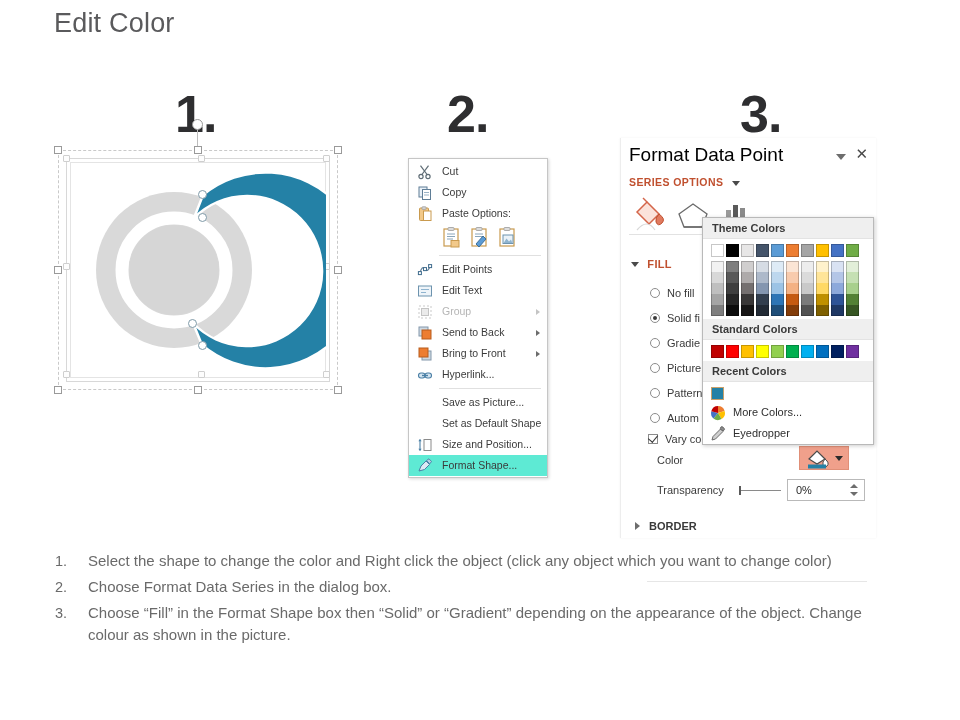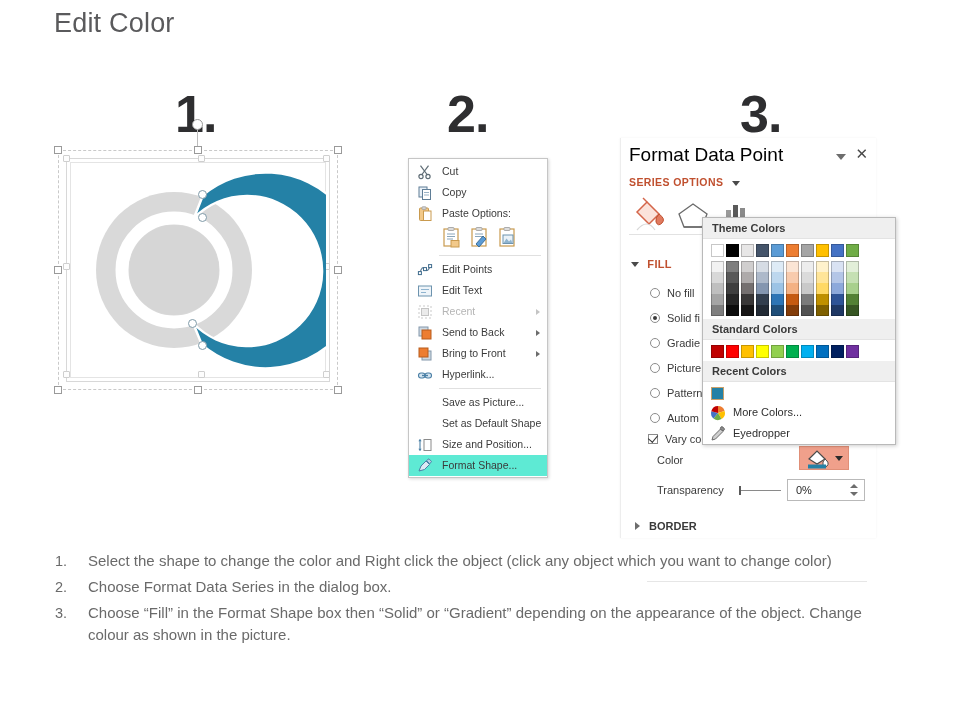--- a/index.html
+++ b/index.html
@@ -149,21 +149,21 @@
     border:1px solid #b9b9b9;background:#fff;box-sizing:border-box;
     font-size:11px;color:#2b2b2b;line-height:20px;padding-left:8px;
   }
   .spin .up,.spin .dn{position:absolute;right:6px;width:0;height:0;
     border-left:4px solid transparent;border-right:4px solid transparent;}
   .spin .up{top:4px;border-bottom:4px solid #6d6d6d;}
   .spin .dn{bottom:4px;border-top:4px solid #6d6d6d;}
 
   
   .cpop{
-    position:absolute;left:702px;top:217px;width:194px;
+    position:absolute;left:702px;top:217px;width:172px;
     background:#ffffff;border:1px solid #b9b9b9;
     box-shadow:1px 1px 4px rgba(0,0,0,.2);box-sizing:border-box;
   }
   .cpop-head{
     font-size:11px;font-weight:bold;color:#3a3a3a;background:#efefef;
     padding:4px 0 4px 9px;border-bottom:1px solid #e3e3e3;
   }
   .swgrid{padding:5px 0 3px 8px;}
   .swrow{display:flex;gap:2px;margin-bottom:0px;}
   .sw{width:13px;height:13px;border:1px solid rgba(0,0,0,.22);box-sizing:border-box;}
@@ -333,21 +333,21 @@
       <span>Edit Text</span>
     </div>
 
     <div class="mi dis">
       <span class="ic">
         <svg width="16" height="16" viewBox="0 0 16 16">
           <rect x="2" y="2" width="12" height="12" fill="none" stroke="#c9c9c9" stroke-width="1" stroke-dasharray="2 2"></rect>
           <rect x="4.5" y="4.5" width="7" height="7" fill="#ebebeb" stroke="#c4c4c4" stroke-width="1"></rect>
         </svg>
       </span>
-      <span>Recent</span>
+      <span>Group</span>
       <span class="arr"></span>
     </div>
 
     <div class="mi">
       <span class="ic">
         <svg width="16" height="16" viewBox="0 0 16 16">
           <rect x="2" y="2" width="9" height="9" fill="#cfd9e2" stroke="#8398ab" stroke-width="1"></rect>
           <rect x="5" y="5" width="9" height="9" fill="#ed7d31" stroke="#b85c1d" stroke-width="1"></rect>
         </svg>
       </span>

